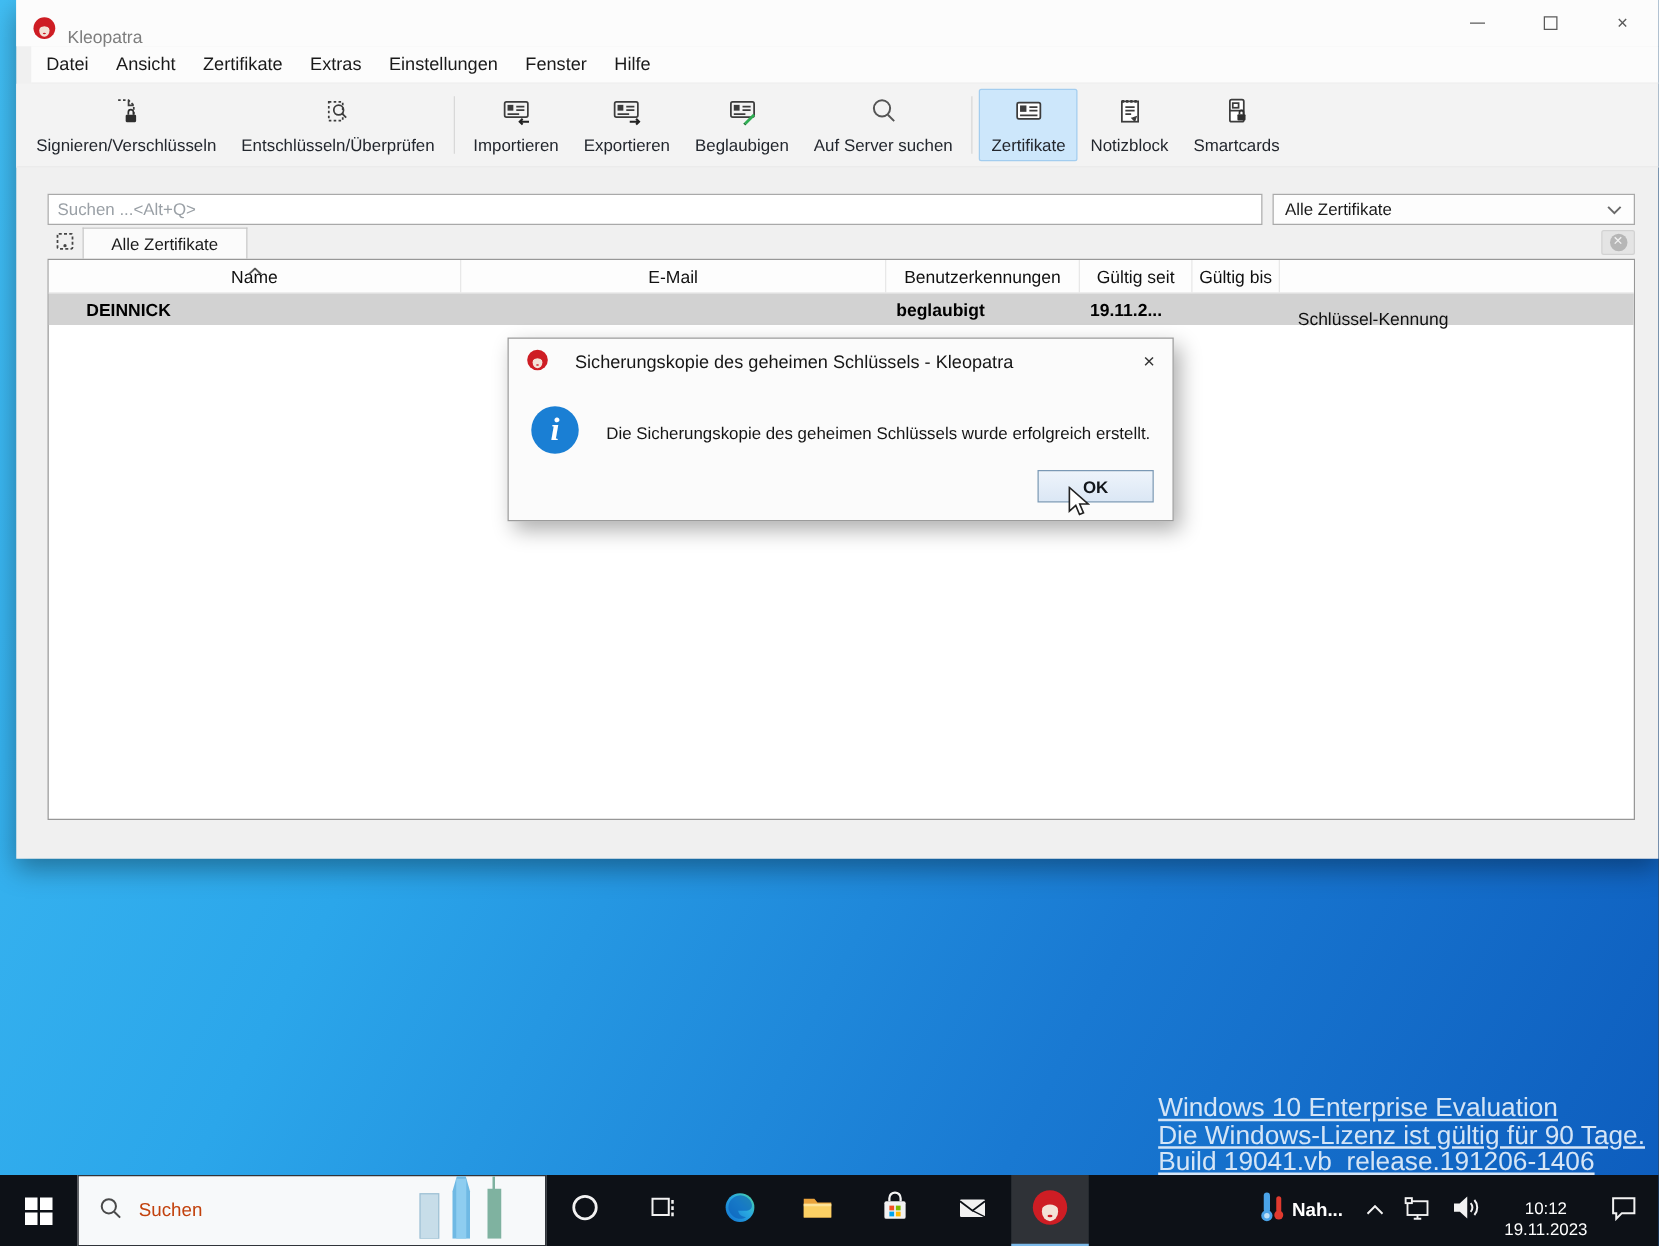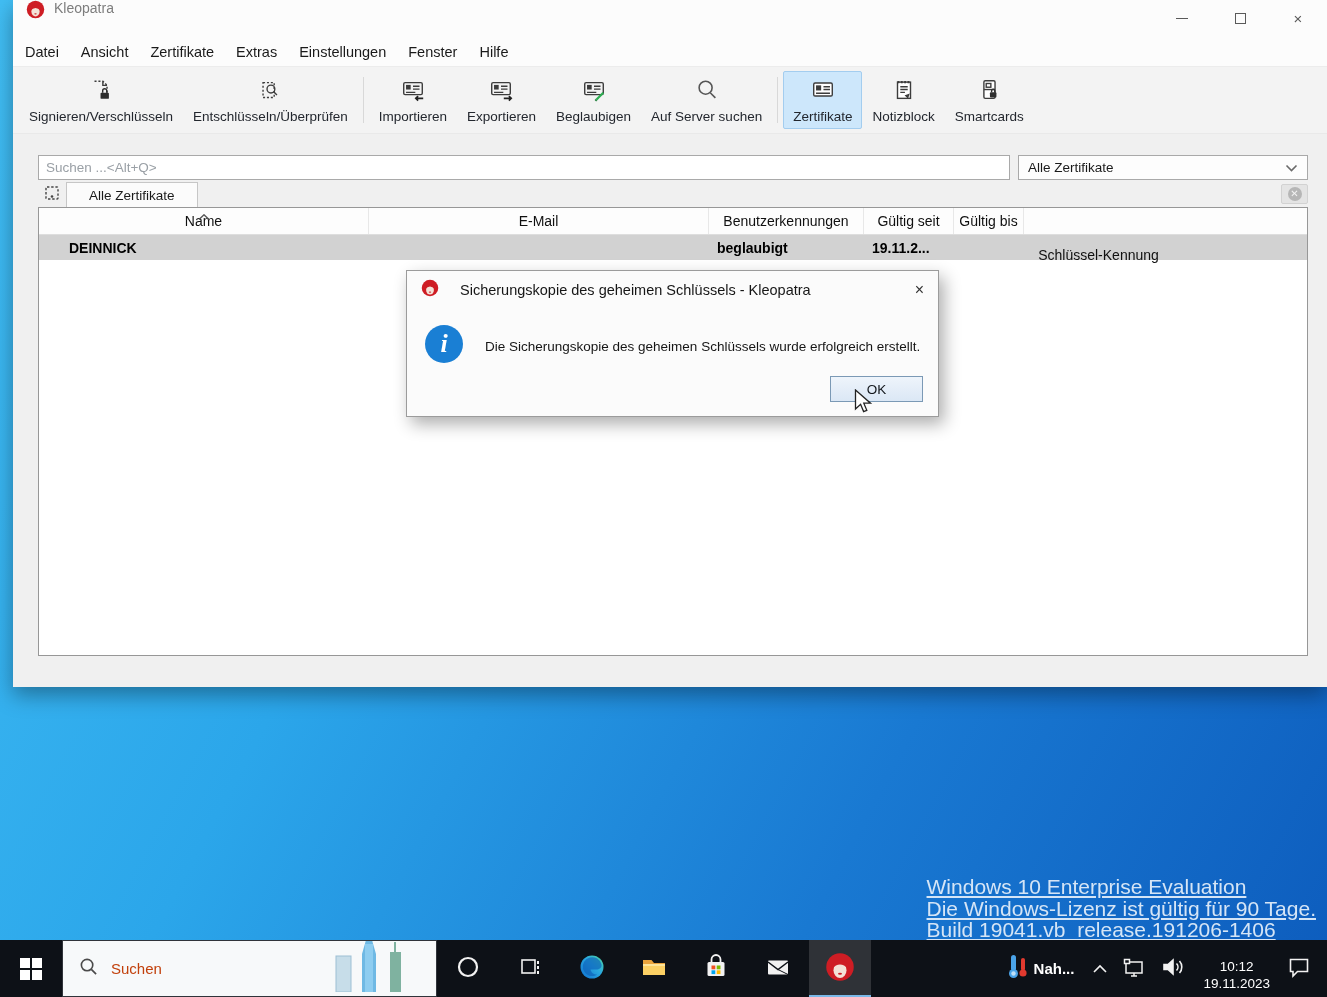--- a/index.html
+++ b/index.html
@@ -3,28 +3,28 @@
 <meta charset="utf-8">
 <style>
   * { margin:0; padding:0; box-sizing:border-box; }
   body { background:#000; font-family:"Liberation Sans","DejaVu Sans",sans-serif; }
   .screen { position:relative; width:1327px; height:997px; overflow:hidden;
     background:linear-gradient(118deg,#41bef4 0%,#2ba6ea 35%,#1979d2 70%,#0d5cbd 100%); }
 
   
   .app-window { position:absolute; left:13px; top:0; width:1314px; height:687px;
     background:#f0f0f0; box-shadow:0 8px 20px rgba(0,0,0,.35); }
-  .titlebar { height:37px; background:#fcfcfc; display:flex; align-items:flex-start; padding-left:13px; }
+  .titlebar { height:37px; background:#fcfcfc; display:flex; align-items:flex-end; padding-left:13px; }
   .title-text { font-size:14px; color:#7d7d7d; margin-left:9px; }
   .window-controls { margin-left:auto; display:flex; height:100%; }
   .win-btn { width:58px; display:flex; align-items:center; justify-content:center; color:#5a5a5a; font-size:15px; }
   .minimize-bar { width:12px; height:1px; background:#5a5a5a; }
   .maximize-box { width:11px; height:11px; border:1px solid #5a5a5a; }
 
-  .menubar { height:30px; background:#fcfcfc; display:flex; align-items:center; padding-left:1px; border-bottom:1px solid #ececec; }
+  .menubar { height:30px; background:#fcfcfc; display:flex; align-items:center; padding-left:1px; border-bottom:1px solid #ececec;margin-left:12px; }
   .menu-item { padding:5px 11px; font-size:14.5px; color:#1a1a1a; }
 
   .toolbar { height:67px; background:#f3f3f3; display:flex; align-items:center; padding-left:6px; border-bottom:1px solid #e9e9e9; }
   .tool-btn { display:flex; flex-direction:column; align-items:center; justify-content:center;
     padding:4px 9px; gap:2px; border:1px solid transparent; border-radius:2px; height:58px; }
   .tool-btn.active { background:#cde7fb; border-color:#a3cdef; }
   .tool-btn svg { width:26px; height:26px; }
   .tool-label { font-size:13.5px; color:#23272e; white-space:nowrap; }
   .tool-sep { width:1px; align-self:stretch; background:#d8d8d8; margin:10px 5px; }
 
@@ -62,21 +62,21 @@
   .dialog-titlebar { height:38px; display:flex; align-items:center; padding:0 14px; }
   .dialog-title { font-size:14.5px; color:#161616; margin-left:21px; }
   .dialog-close { margin-left:auto; font-size:16px; color:#333; width:28px; text-align:right; }
   .dialog-body { position:relative; height:107px; }
   .info-icon { position:absolute; left:18px; top:16px; width:38px; height:38px; border-radius:50%;
     background:#1a7fd4; color:#fff; display:flex; align-items:center; justify-content:center;
     font-family:"Liberation Serif","DejaVu Serif",serif; font-size:26px; font-weight:bold; font-style:italic; }
   .dialog-message { position:absolute; left:78px; top:30px; font-size:13.5px; color:#161616; }
   .ok-button { position:absolute; right:15px; bottom:14px; width:93px; height:26px;
     background:linear-gradient(#eef4fb,#dbe7f5); border:1px solid #7b99b5;
-    display:flex; align-items:center; justify-content:center; font-size:13.5px; color:#12161b; }
+    display:flex; align-items:center; justify-content:center; font-size:13.5px; color:#12161b;font-weight:bold; }
 
   .cursor { position:absolute; left:854px; top:389px; z-index:60; }
 
   
   .watermark { position:absolute; right:11px; top:876px; text-align:left; color:#d5e5f6;
     font-size:21px; line-height:21.5px;text-decoration:underline; }
 
   
   .taskbar { position:absolute; left:0; bottom:0; width:1327px; height:57px; background:#0d1117;
     display:flex; align-items:center; z-index:30; }

